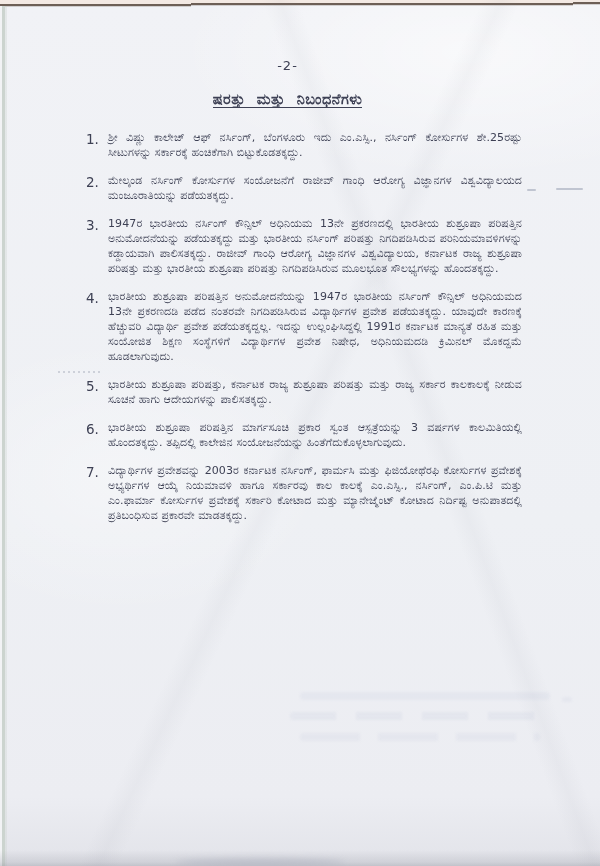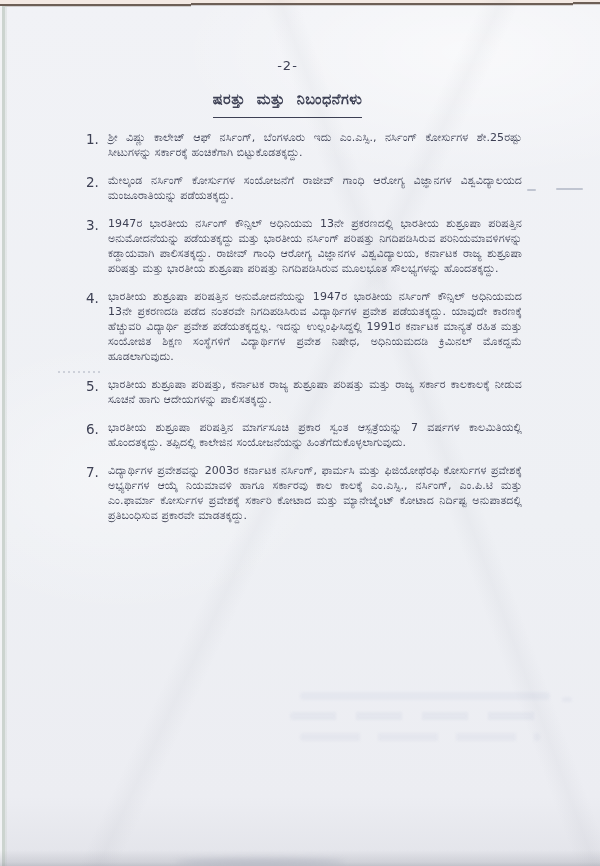--- a/index.html
+++ b/index.html
@@ -56,21 +56,21 @@
   
   .page-number{
     position:absolute;top:58px;left:0;width:575px;text-align:center;
     font-size:13px;letter-spacing:1px;color:var(--ink);
   }
   .heading{
     position:absolute;top:91px;left:0;width:575px;text-align:center;
     font-size:14.5px;letter-spacing:.5px;color:var(--ink);font-weight:600;
   }
   .heading span{
-    border-bottom:1.5px solid var(--ink);padding-bottom:10px;word-spacing:6px;
+    border-bottom:1.5px solid var(--ink);padding-bottom:0;word-spacing:6px;
   }
   .terms{
     position:absolute;top:128px;left:86px;width:438px;margin:0;padding:0;list-style:none;
     color:var(--ink);
   }
   .term-row{display:flex;align-items:flex-start;margin-bottom:9px;}
   .term-num{flex:0 0 20px;font-size:13.5px;line-height:23px;}
   .term-text{flex:1;margin:2px;font-size:11px;line-height:15px;text-align:justify;
     letter-spacing:.1px;}
 </style>
@@ -109,21 +109,21 @@
     <p class="term-text">ಭಾರತೀಯ ಶುಶ್ರೂಷಾ ಪರಿಷತ್ತಿನ ಅನುಮೋದನೆಯನ್ನು 1947ರ ಭಾರತೀಯ ನರ್ಸಿಂಗ್ ಕೌನ್ಸಿಲ್ ಅಧಿನಿಯಮದ 13ನೇ ಪ್ರಕರಣದಡಿ ಪಡೆದ ನಂತರವೇ ನಿಗದಿಪಡಿಸಿರುವ ವಿದ್ಯಾರ್ಥಿಗಳ ಪ್ರವೇಶ ಪಡೆಯತಕ್ಕದ್ದು. ಯಾವುದೇ ಕಾರಣಕ್ಕೆ ಹೆಚ್ಚುವರಿ ವಿದ್ಯಾರ್ಥಿ ಪ್ರವೇಶ ಪಡೆಯತಕ್ಕದ್ದಲ್ಲ. ಇದನ್ನು ಉಲ್ಲಂಘಿಸಿದ್ದಲ್ಲಿ 1991ರ ಕರ್ನಾಟಕ ಮಾನ್ಯತೆ ರಹಿತ ಮತ್ತು ಸಂಯೋಜಿತ ಶಿಕ್ಷಣ ಸಂಸ್ಥೆಗಳಿಗೆ ವಿದ್ಯಾರ್ಥಿಗಳ ಪ್ರವೇಶ ನಿಷೇಧ, ಅಧಿನಿಯಮದಡಿ ಕ್ರಿಮಿನಲ್ ಮೊಕದ್ದಮೆ ಹೂಡಲಾಗುವುದು.</p>
   </li>
 
   <li class="term-row">
     <span class="term-num">5.</span>
     <p class="term-text">ಭಾರತೀಯ ಶುಶ್ರೂಷಾ ಪರಿಷತ್ತು, ಕರ್ನಾಟಕ ರಾಜ್ಯ ಶುಶ್ರೂಷಾ ಪರಿಷತ್ತು ಮತ್ತು ರಾಜ್ಯ ಸರ್ಕಾರ ಕಾಲಕಾಲಕ್ಕೆ ನೀಡುವ ಸೂಚನೆ ಹಾಗು ಆದೇಯಗಳನ್ನು ಪಾಲಿಸತಕ್ಕದ್ದು.</p>
   </li>
 
   <li class="term-row">
     <span class="term-num">6.</span>
-    <p class="term-text">ಭಾರತೀಯ ಶುಶ್ರೂಷಾ ಪರಿಷತ್ತಿನ ಮಾರ್ಗಸೂಚಿ ಪ್ರಕಾರ ಸ್ವಂತ ಆಸ್ಪತ್ರೆಯನ್ನು 7 ವರ್ಷಗಳ ಕಾಲಮಿತಿಯಲ್ಲಿ ಹೊಂದತಕ್ಕದ್ದು. ತಪ್ಪಿದಲ್ಲಿ ಕಾಲೇಜಿನ ಸಂಯೋಜನೆಯನ್ನು ಹಿಂತೆಗೆದುಕೊಳ್ಳಲಾಗುವುದು.</p>
+    <p class="term-text">ಭಾರತೀಯ ಶುಶ್ರೂಷಾ ಪರಿಷತ್ತಿನ ಮಾರ್ಗಸೂಚಿ ಪ್ರಕಾರ ಸ್ವಂತ ಆಸ್ಪತ್ರೆಯನ್ನು 3 ವರ್ಷಗಳ ಕಾಲಮಿತಿಯಲ್ಲಿ ಹೊಂದತಕ್ಕದ್ದು. ತಪ್ಪಿದಲ್ಲಿ ಕಾಲೇಜಿನ ಸಂಯೋಜನೆಯನ್ನು ಹಿಂತೆಗೆದುಕೊಳ್ಳಲಾಗುವುದು.</p>
   </li>
 
   <li class="term-row">
     <span class="term-num">7.</span>
     <p class="term-text">ವಿದ್ಯಾರ್ಥಿಗಳ ಪ್ರವೇಶವನ್ನು 2003ರ ಕರ್ನಾಟಕ ನರ್ಸಿಂಗ್, ಫಾರ್ಮಸಿ ಮತ್ತು ಫಿಜಿಯೋಥೆರಫಿ ಕೋರ್ಸುಗಳ ಪ್ರವೇಶಕ್ಕೆ ಅಭ್ಯರ್ಥಿಗಳ ಆಯ್ಕೆ ನಿಯಮಾವಳಿ ಹಾಗೂ ಸರ್ಕಾರವು ಕಾಲ ಕಾಲಕ್ಕೆ ಎಂ.ಎಸ್ಸಿ., ನರ್ಸಿಂಗ್, ಎಂ.ಪಿ.ಟಿ ಮತ್ತು ಎಂ.ಫಾರ್ಮಾ ಕೋರ್ಸುಗಳ ಪ್ರವೇಶಕ್ಕೆ ಸರ್ಕಾರಿ ಕೋಟಾದ ಮತ್ತು ಮ್ಯಾನೇಜ್ಮೆಂಟ್ ಕೋಟಾದ ನಿರ್ದಿಷ್ಟ ಅನುಪಾತದಲ್ಲಿ ಪ್ರತಿಬಂಧಿಸುವ ಪ್ರಕಾರವೇ ಮಾಡತಕ್ಕದ್ದು.</p>
   </li>
 </ol>
 
   <div class="dash-mark dash-a"></div>
   <div class="dash-mark dash-b"></div>

